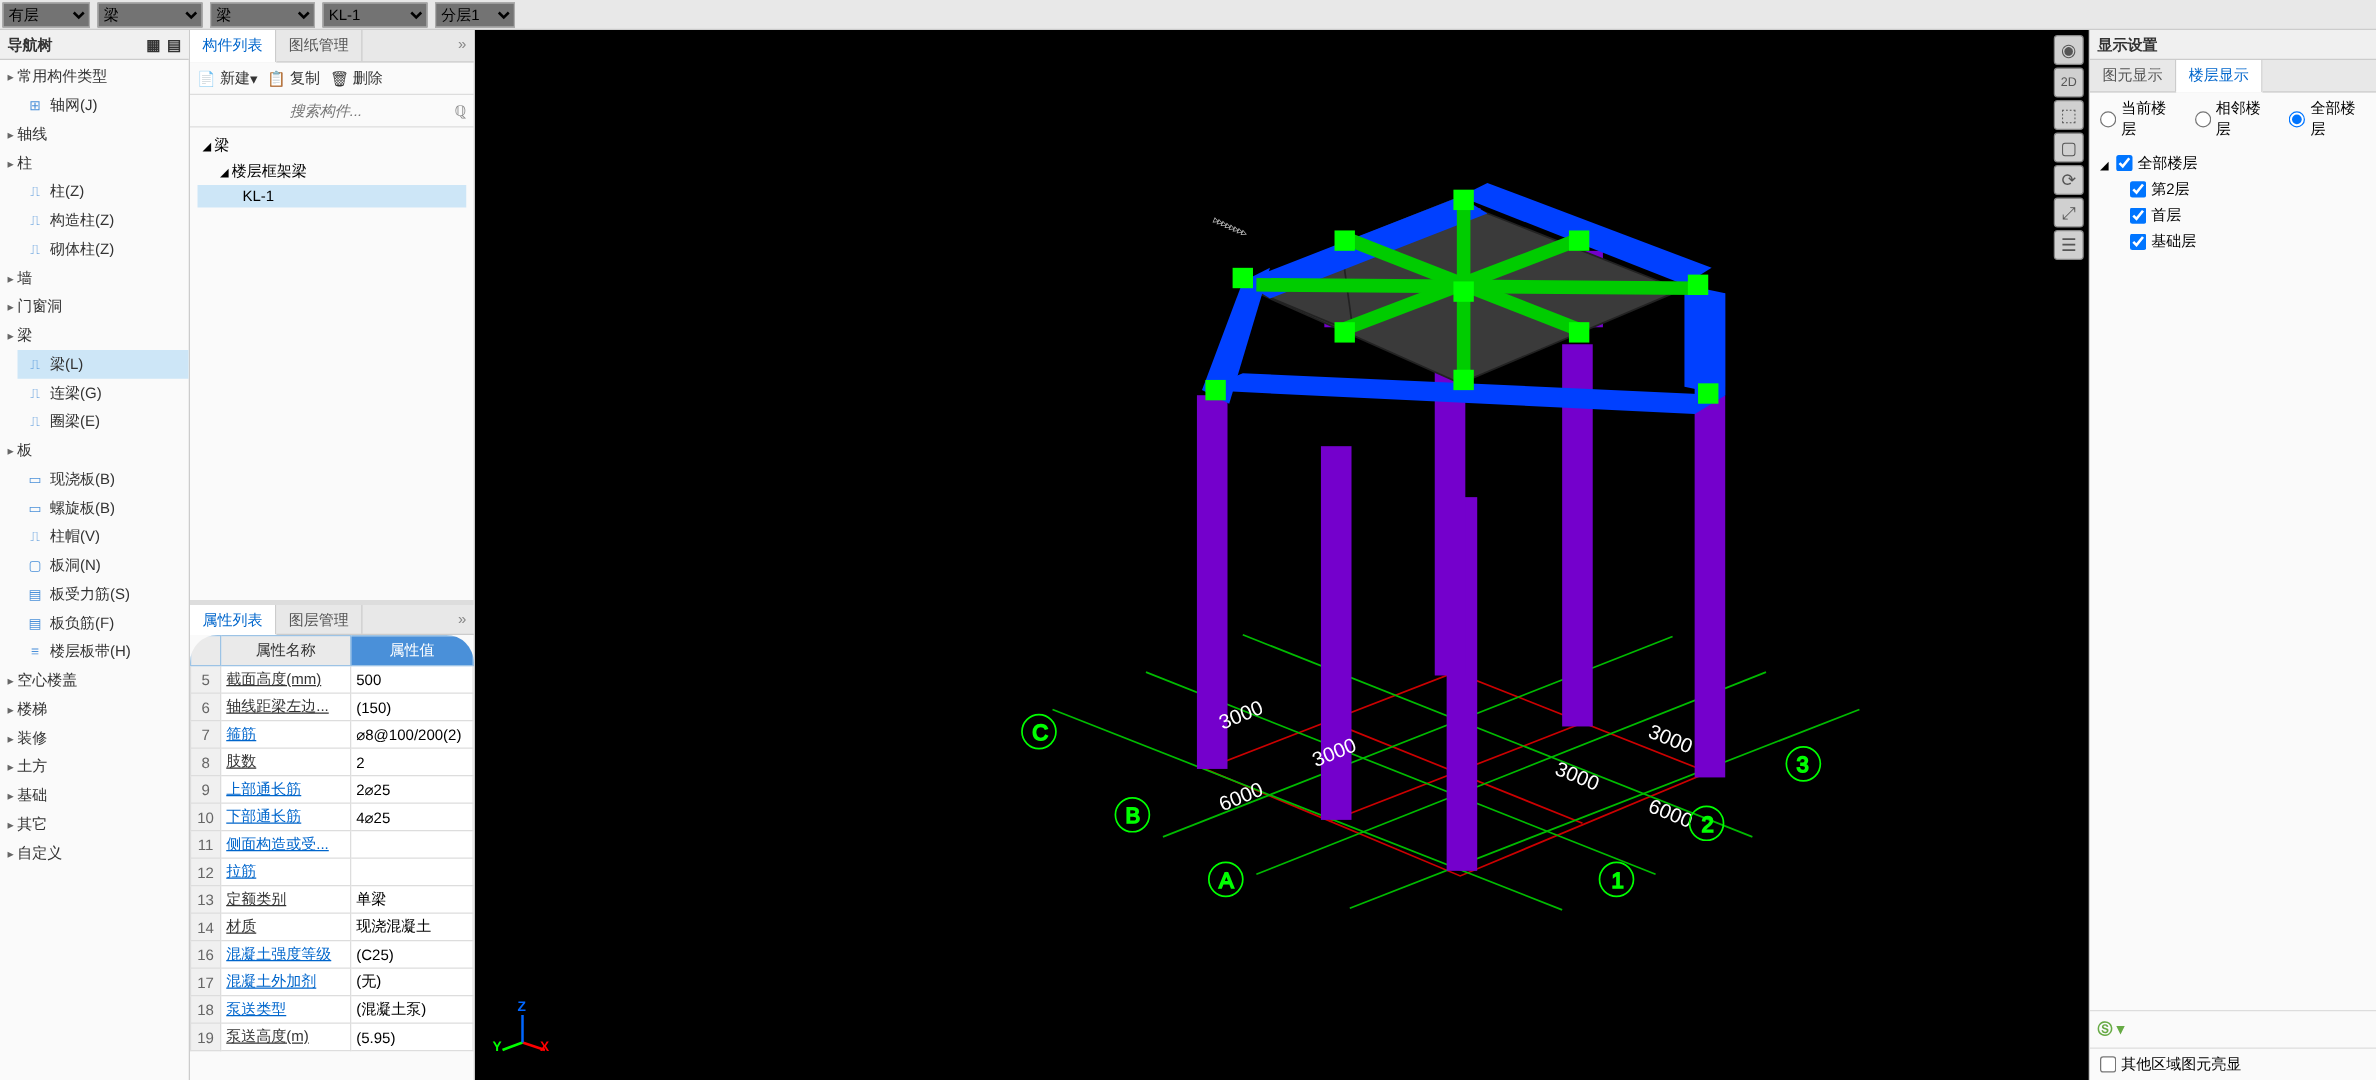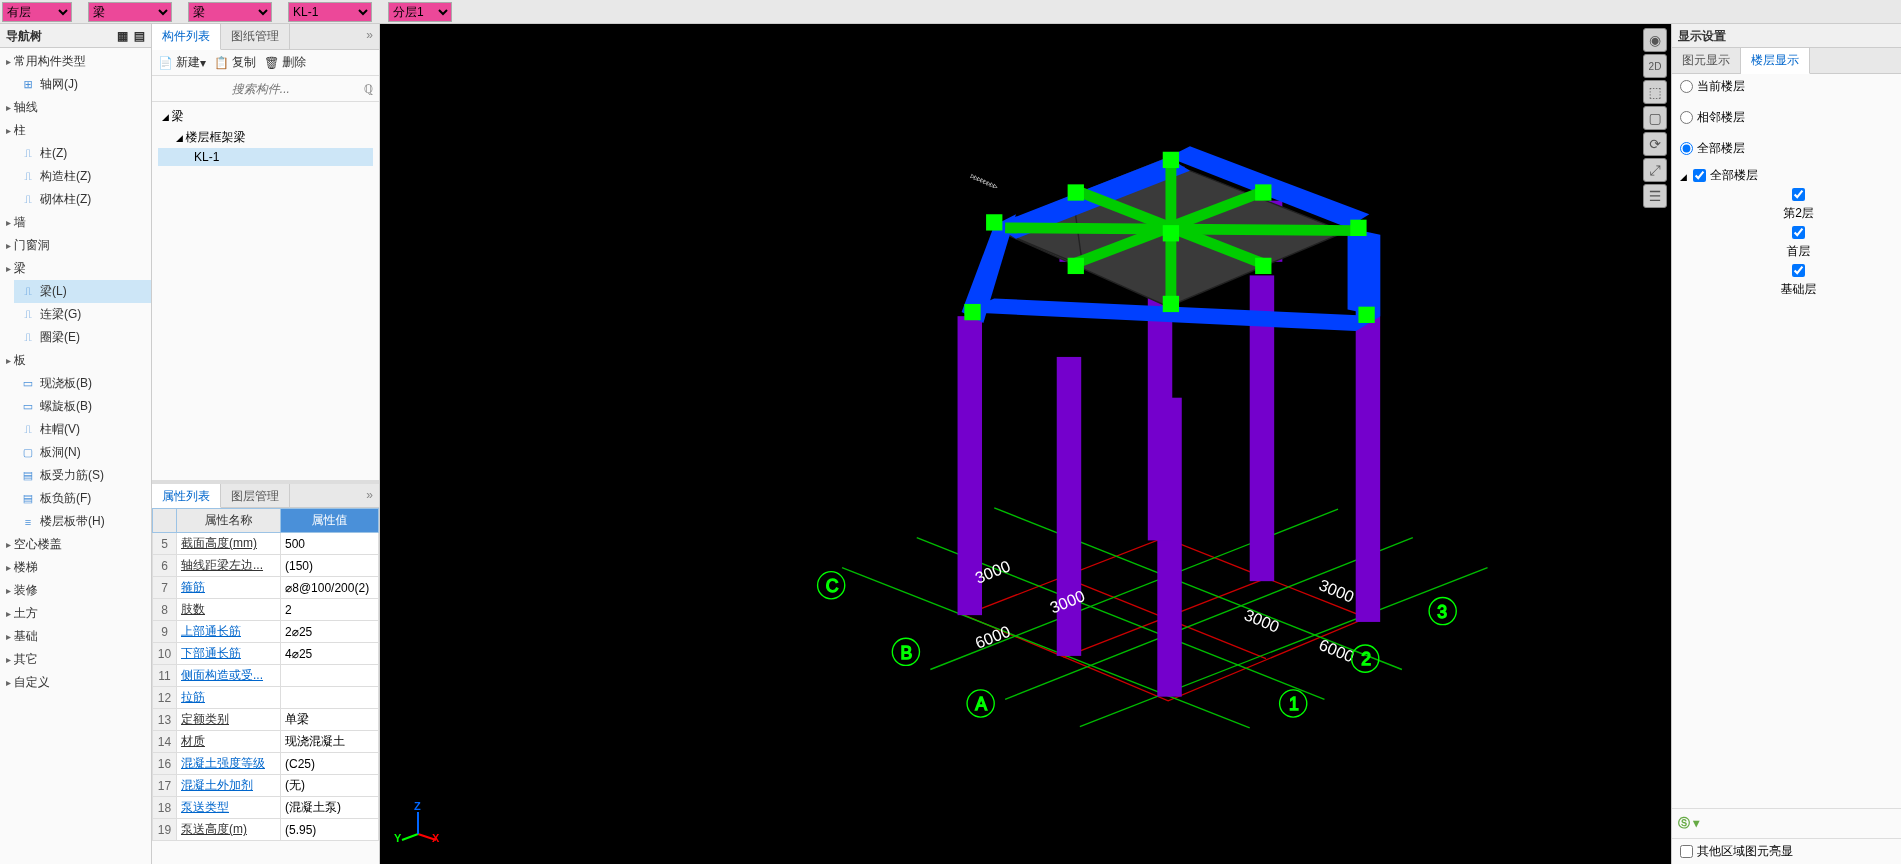--- a/index.html
+++ b/index.html
@@ -1,18 +1,18 @@
 <!DOCTYPE html>
 <html><head>
 <meta charset="utf-8">
 <style>
 * { box-sizing: border-box; margin: 0; padding: 0; font-family: "Microsoft YaHei", Arial, sans-serif; font-size: 12px; }
 body { width: 1901px; height: 864px; background: #f0f0f0; overflow: hidden; display: flex; flex-direction: column; }
 .topbar { height: 24px; background: #e8e8e8; display: flex; align-items: center; padding: 0 2px; border-bottom: 1px solid #ccc; }
-.topbar select { height: 20px; margin-right: 16px; border: 1px solid #aaa; background: #ec4899; font-size: 12px; }
+.topbar select { height: 20px; margin-right: 6px; border: 1px solid #aaa; background: #737373; font-size: 12px; }
 .main { flex: 1; display: flex; overflow: hidden; }
 .left-panel { width: 152px; background: #fafafa; border-right: 1px solid #ccc; display: flex; flex-direction: column; }
 .panel-title { height: 24px; line-height: 24px; padding: 0 6px; background: #f0f0f0; border-bottom: 1px solid #ccc; font-weight: bold; color: #333; display: flex; justify-content: space-between; align-items: center; }
 .panel-title .icons span { margin-left: 2px; cursor: pointer; }
 .nav-tree { flex: 1; overflow-y: auto; padding: 2px 0; }
 .nav-group-title { padding: 3px 6px; color: #333; cursor: pointer; }
 .nav-group-title::before { content: "▸ "; font-size: 10px; color: #666;}
 .nav-items { padding-left: 14px; }
 .nav-item { display: flex; align-items: center; padding: 3px 6px; cursor: pointer; color: #333; }
 .nav-item.selected { background: #cde6f7; }
@@ -30,39 +30,39 @@
 .tree { flex: 1; overflow-y: auto; padding: 4px 6px; }
 .tree-row { padding: 2px 0 2px 4px; cursor: pointer; }
 .tree-row.l1::before { content: "◢ "; font-size: 9px; }
 .tree-row.l2 { padding-left: 18px; }
 .tree-row.l2::before { content: "◢ "; font-size: 9px; }
 .tree-row.l3 { padding-left: 36px; }
 .tree-row.l3.selected { background: #cde6f7; }
 .splitter-h { height: 4px; background: #ddd; cursor: ns-resize; }
 .prop-panel { display: flex; flex-direction: column; height: 380px; }
 .prop-tabs { height: 24px; display: flex; background: #e8e8e8; border-bottom: 1px solid #ccc; }
-.prop-table-wrap { flex: 1; overflow-y: auto; }
+.prop-table-wrap { flex: 1; overflow-y: auto; border-radius: 22px; }
 .prop-table { width: 100%; border-collapse: collapse; }
 .prop-table th { background: #4a90d9; color: #fff; padding: 3px 4px; font-weight: normal; text-align: center; border: 1px solid #9cc3e5; }
 .prop-table th.name { background: #eaeaea; color: #333; }
 .prop-table td { padding: 2px 4px; border: 1px solid #ddd; background: #fff; }
 .prop-table td.idx { width: 24px; text-align: center; background: #f0f0f0; color: #666; }
 .prop-table td.name { width: 104px; color: #0066cc; text-decoration: underline; }
 .prop-table td.name.black { color: #333; }
 .viewport { flex: 1; background: #000; position: relative; overflow: hidden; }
 .view-toolbar { position: absolute; right: 4px; top: 4px; width: 24px; display: flex; flex-direction: column; gap: 2px; }
 .view-toolbar .vbtn { width: 24px; height: 24px; background: #d0d0d0; border: 1px solid #888; border-radius: 3px; display: flex; align-items: center; justify-content: center; cursor: pointer; color: #555; font-size: 14px; }
 .axis-gizmo { position: absolute; left: 18px; bottom: 18px; width: 40px; height: 40px; }
 .axis-gizmo .lbl { position: absolute; font-size: 11px; font-weight: bold; }
 .right-panel { width: 230px; background: #fafafa; border-left: 1px solid #ccc; display: flex; flex-direction: column; }
-.radio-row, .check-row { display: flex; align-items: flex-start; padding: 4px 8px; gap: 14px; flex-direction: column; }
+.radio-row, .check-row { display: flex; align-items: center; padding: 4px 8px; gap: 14px; }
 .radio-row label, .check-row label { display: flex; align-items: center; gap: 4px; cursor: pointer; }
 .floor-tree { padding: 4px 8px; }
 .floor-tree .ft-row { display: flex; align-items: center; gap: 4px; padding: 2px 0; }
-.floor-tree .ft-row.child { padding-left: 24px; flex-direction: column; }
+.floor-tree .ft-row.child { padding-left: 24px; }
 .floor-tree .ft-row .tri::before { content: "◢"; font-size: 9px; margin-right: 2px; }
 .right-bottom { margin-top: auto; padding: 6px; border-top: 1px solid #ddd; display: flex; justify-content: space-between; align-items: center; }
 .right-bottom .sw { color: #6a4; font-weight: bold; display: flex; align-items: center; gap:2px;}
 svg.model { position: absolute; inset: 0; }
 .dim-label { fill: #fff; font-size: 13px; font-family: Arial; }
 .axis-label { fill: #0f0; font-size: 13px; }
 .arrow-img { position: absolute; left: 590px; top: 152px; color:#ccc; font-size: 9px; letter-spacing: -1px; transform: rotate(24deg);}
 </style>
 </head>
 <body>

